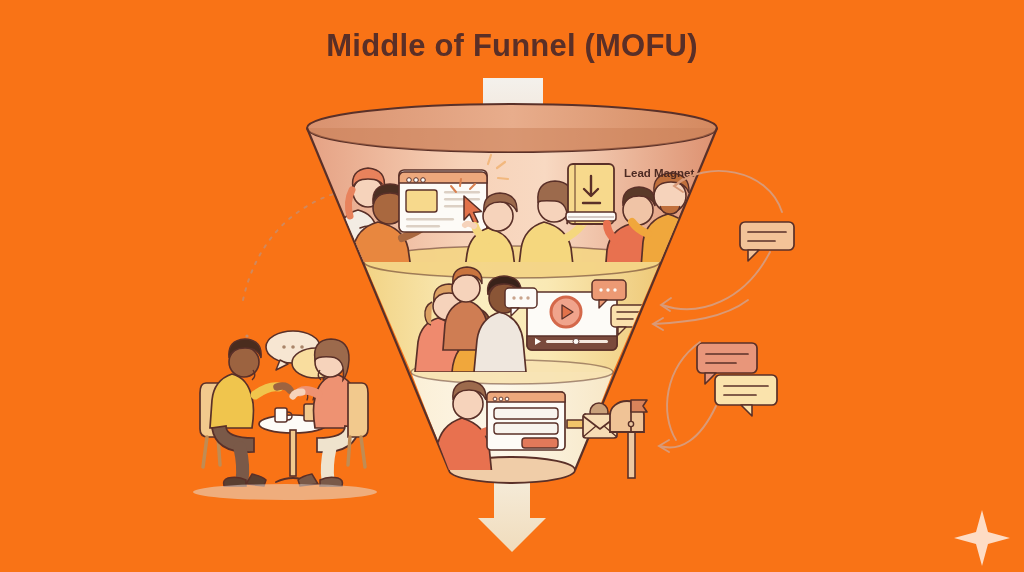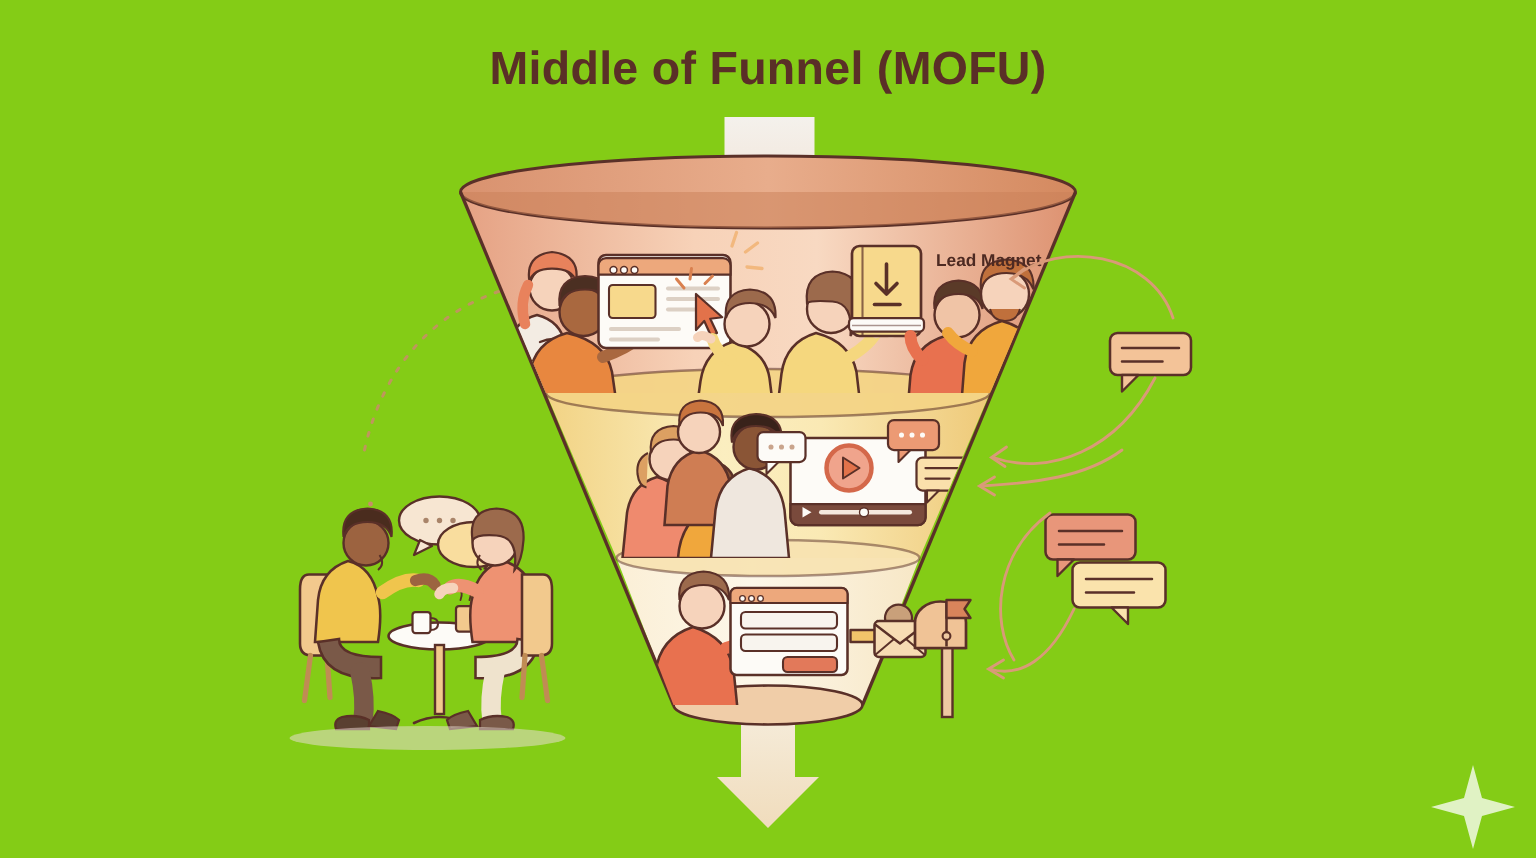--- a/index.html
+++ b/index.html
@@ -2,21 +2,21 @@
 <html><head>
 <meta charset="utf-8">
 <title>Middle of Funnel (MOFU)</title>
 <style>
   html,body{margin:0;padding:0;}
   body{
     width:1024px;height:572px;overflow:hidden;
     background:#f7f5f1;
     font-family:"Liberation Sans", sans-serif;
   }
-  #stage{position:relative;width:1024px;height:572px;background:#84cc16;}
+  #stage{position:relative;width:1024px;height:572px;background:#f97316;}
   #title{
     position:absolute;left:0;top:28px;width:1024px;text-align:center;
     font-size:31px;font-weight:bold;color:#5a2f27;letter-spacing:.2px;
   }
   #art{position:absolute;left:0;top:0;width:1024px;height:572px;}
   .lbl{
     position:absolute;font-size:11.5px;font-weight:bold;color:#5a2f27;
     white-space:nowrap;
   }
 </style>

